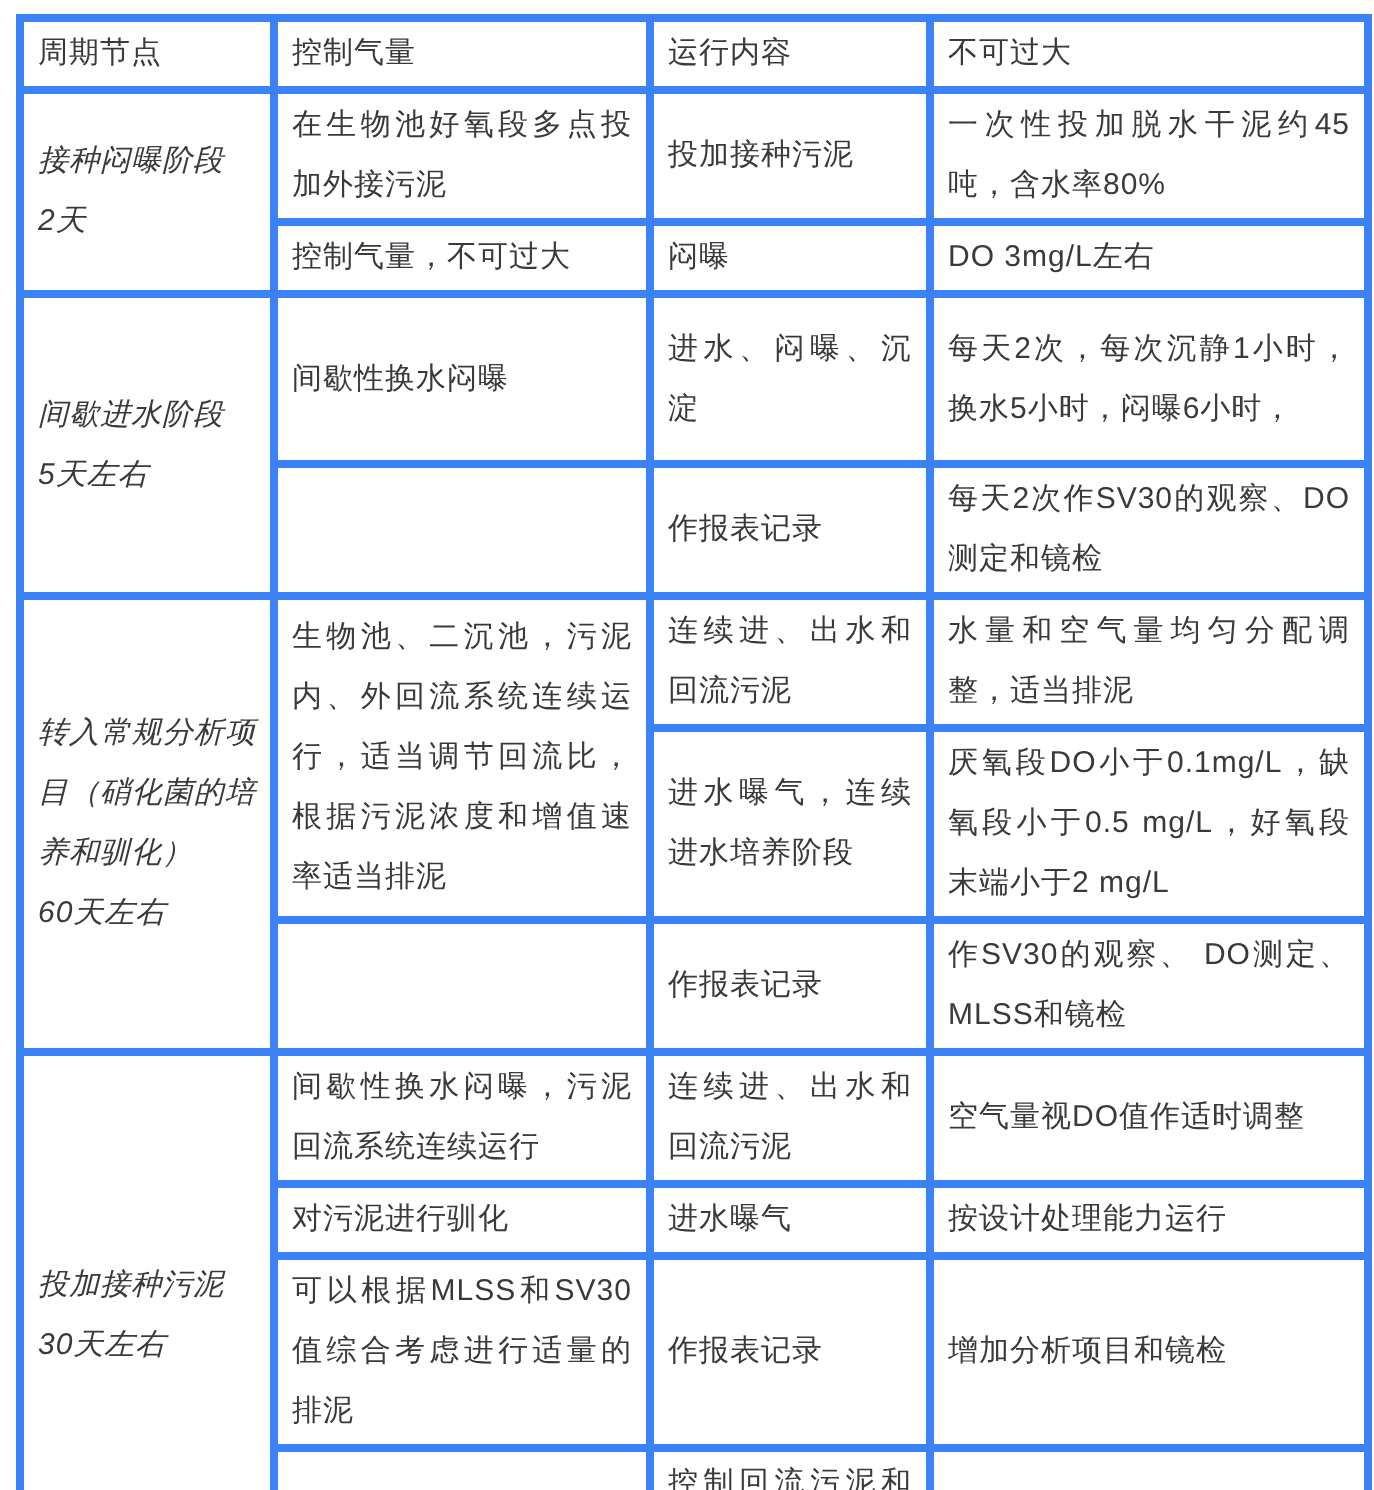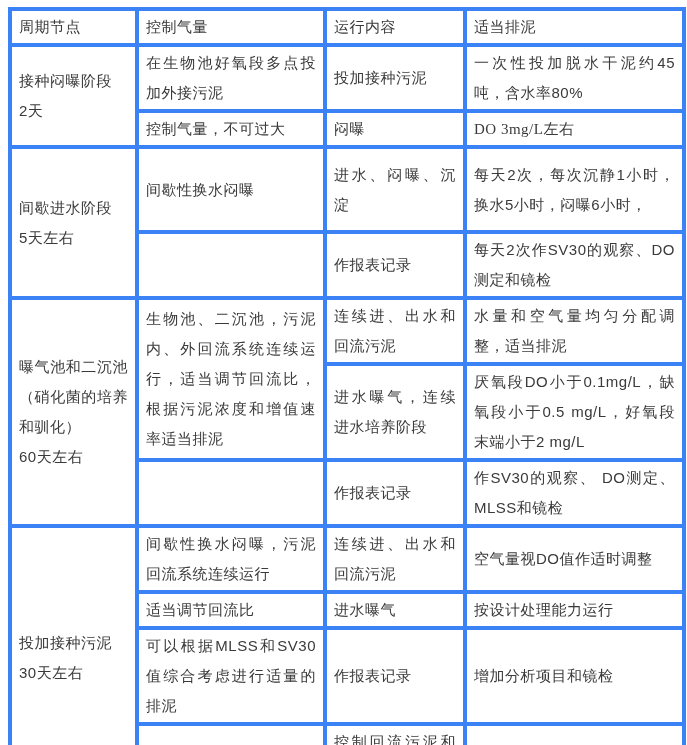--- a/index.html
+++ b/index.html
@@ -23,25 +23,25 @@
     border: 4px solid #3b82f6;
     font-size: 15px;
     line-height: 30px;
     padding: 1px 7px;
     vertical-align: middle;
     text-align: justify;
     overflow: hidden;
     letter-spacing: 0.5px;
   }
   td.hdr { text-align: left; }
-  .phase-cell div { text-align: justify; }
+  .phase-cell div { text-align: justify; font-style: italic; }
   
   tr.r-h0  { height: 33px; }
   tr.r-h1  { height: 63px; }
-  tr.r-h2  { height: 34px; font-family: Liberation Serif, serif; }
+  tr.r-h2  { height: 34px; }
   tr.r-h3  { height: 85px; }
   tr.r-h4  { height: 59px; }
   tr.r-h5  { height: 61px; }
   tr.r-h6  { height: 91px; }
   tr.r-h7  { height: 60px; }
   tr.r-h8  { height: 65px; }
   tr.r-h9  { height: 32px; }
   tr.r-h10 { height: 88px; }
   tr.r-h11 { height: 59px; }
 </style>
@@ -54,21 +54,21 @@
     <col style="width:188px">
     <col style="width:140px">
     <col style="width:219px">
   </colgroup>
   <tbody>
 
     <tr class="r-h0">
       <td class="hdr">周期节点</td>
       <td class="hdr">控制气量</td>
       <td class="hdr">运行内容</td>
-      <td class="hdr">适当排泥</td>
+      <td class="hdr">不可过大</td>
     </tr>
 
     <tr class="r-h1">
       <td rowspan="2" class="phase-cell">
         <div>接种闷曝阶段</div>
         <div>2天</div>
       </td>
       <td>在生物池好氧段多点投加外接污泥</td>
       <td>投加接种污泥</td>
       <td>一次性投加脱水干泥约45吨，含水率80%</td>
@@ -89,21 +89,21 @@
       <td>每天2次，每次沉静1小时，换水5小时，闷曝6小时，</td>
     </tr>
     <tr class="r-h4">
       <td></td>
       <td>作报表记录</td>
       <td>每天2次作SV30的观察、DO测定和镜检</td>
     </tr>
 
     <tr class="r-h5">
       <td rowspan="3" class="phase-cell">
-        <div>曝气池和二沉池（硝化菌的培养和驯化）</div>
+        <div>转入常规分析项目（硝化菌的培养和驯化）</div>
         <div>60天左右</div>
       </td>
       <td rowspan="2">生物池、二沉池，污泥内、外回流系统连续运行，适当调节回流比，根据污泥浓度和增值速率适当排泥</td>
       <td>连续进、出水和回流污泥</td>
       <td>水量和空气量均匀分配调整，适当排泥</td>
     </tr>
     <tr class="r-h6">
       <td>进水曝气，连续进水培养阶段</td>
       <td>厌氧段DO小于0.1mg/L，缺氧段小于0.5 mg/L，好氧段末端小于2 mg/L</td>
     </tr>
@@ -116,21 +116,21 @@
     <tr class="r-h8">
       <td rowspan="4" class="phase-cell">
         <div>投加接种污泥</div>
         <div>30天左右</div>
       </td>
       <td>间歇性换水闷曝，污泥回流系统连续运行</td>
       <td>连续进、出水和回流污泥</td>
       <td>空气量视DO值作适时调整</td>
     </tr>
     <tr class="r-h9">
-      <td>适当调节回流比</td>
+      <td>对污泥进行驯化</td>
       <td>进水曝气</td>
       <td>按设计处理能力运行</td>
     </tr>
     <tr class="r-h10">
       <td>可以根据MLSS和SV30值综合考虑进行适量的排泥</td>
       <td>作报表记录</td>
       <td>增加分析项目和镜检</td>
     </tr>
     <tr class="r-h11">
       <td></td>

